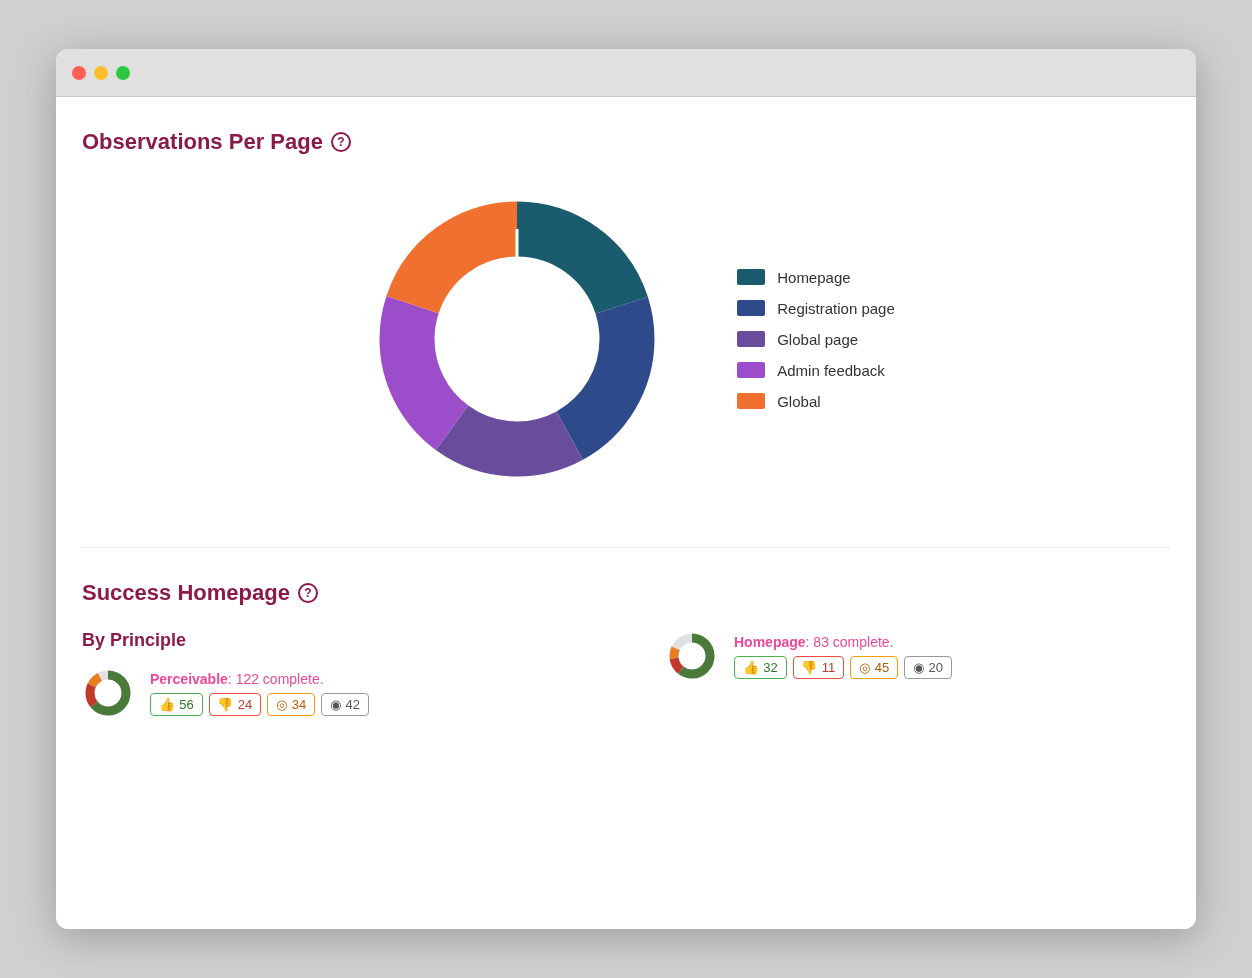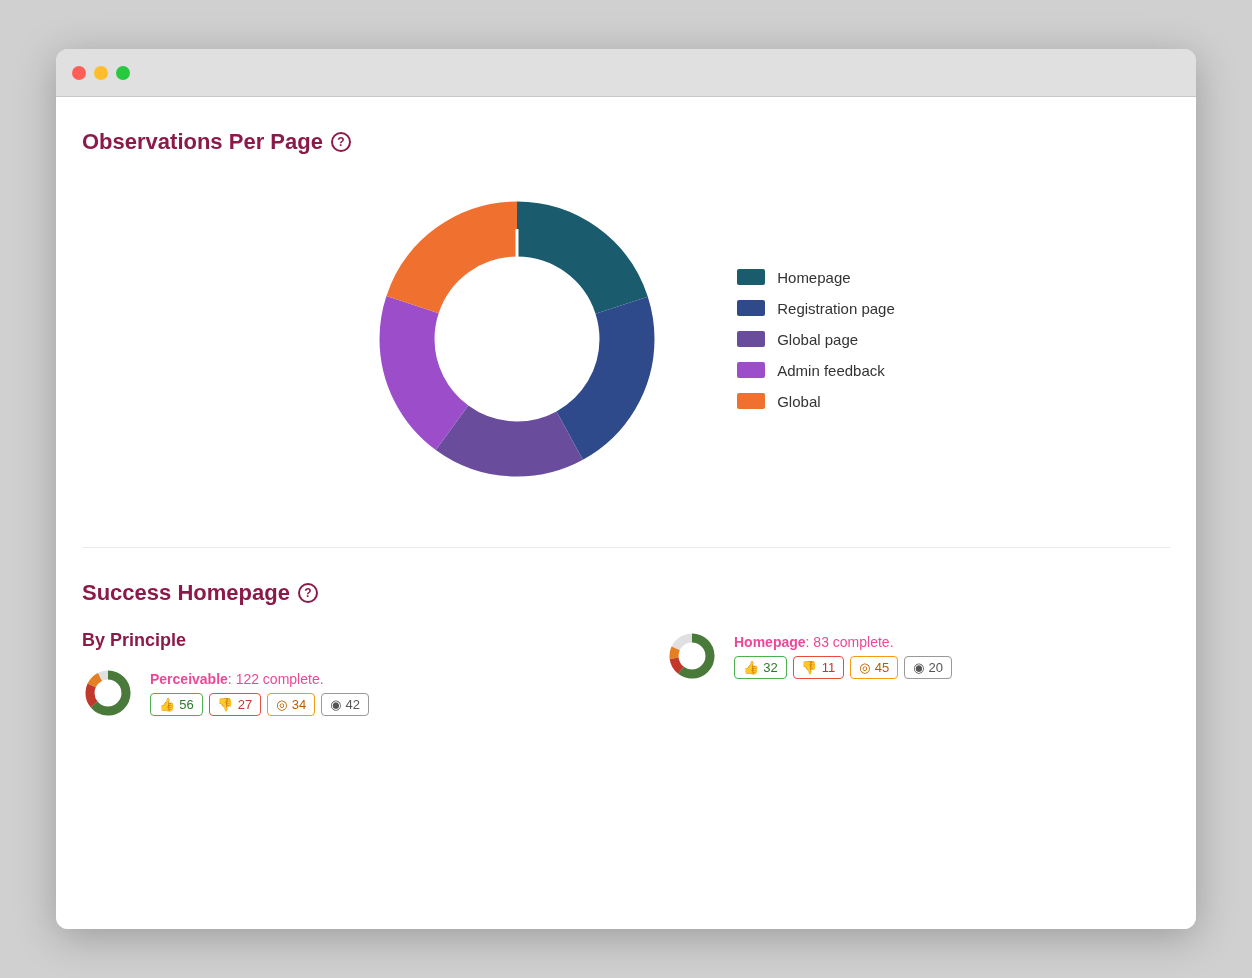--- a/index.html
+++ b/index.html
@@ -249,21 +249,21 @@
               <div class="criteria-label">
                 <strong>Perceivable</strong><span>: <span>122 complete.</span></span>
               </div>
               <div class="criteria-badges">
                 <span class="badge badge-green">
                   <span class="badge-icon">👍</span>
                   <span>56</span>
                 </span>
                 <span class="badge badge-red">
                   <span class="badge-icon">👎</span>
-                  <span>27</span>
+                  <span>24</span>
                 </span>
                 <span class="badge badge-orange">
                   <span class="badge-icon">◎</span>
                   <span>34</span>
                 </span>
                 <span class="badge badge-gray">
                   <span class="badge-icon">◉</span>
                   <span>42</span>
                 </span>
               </div>

